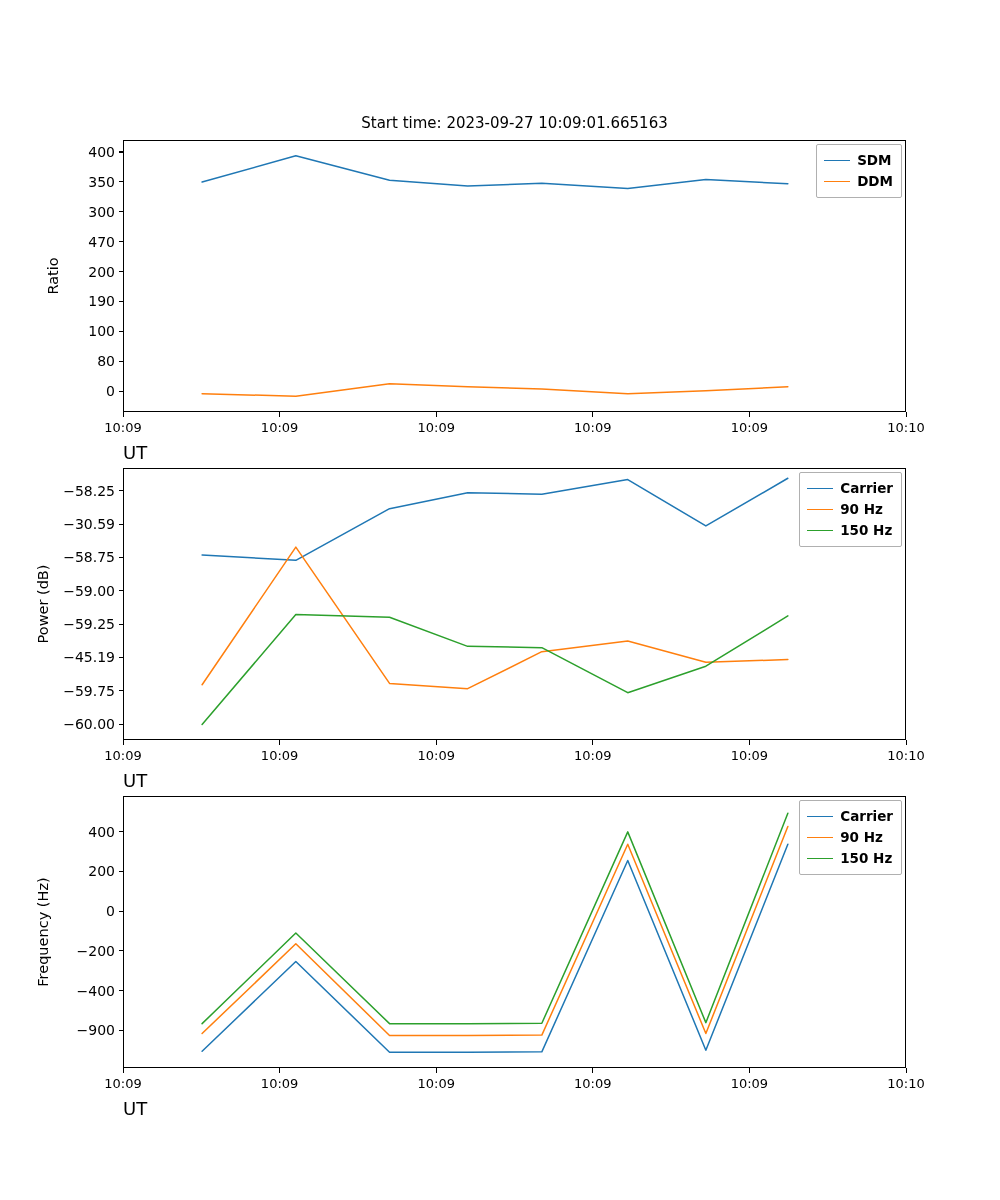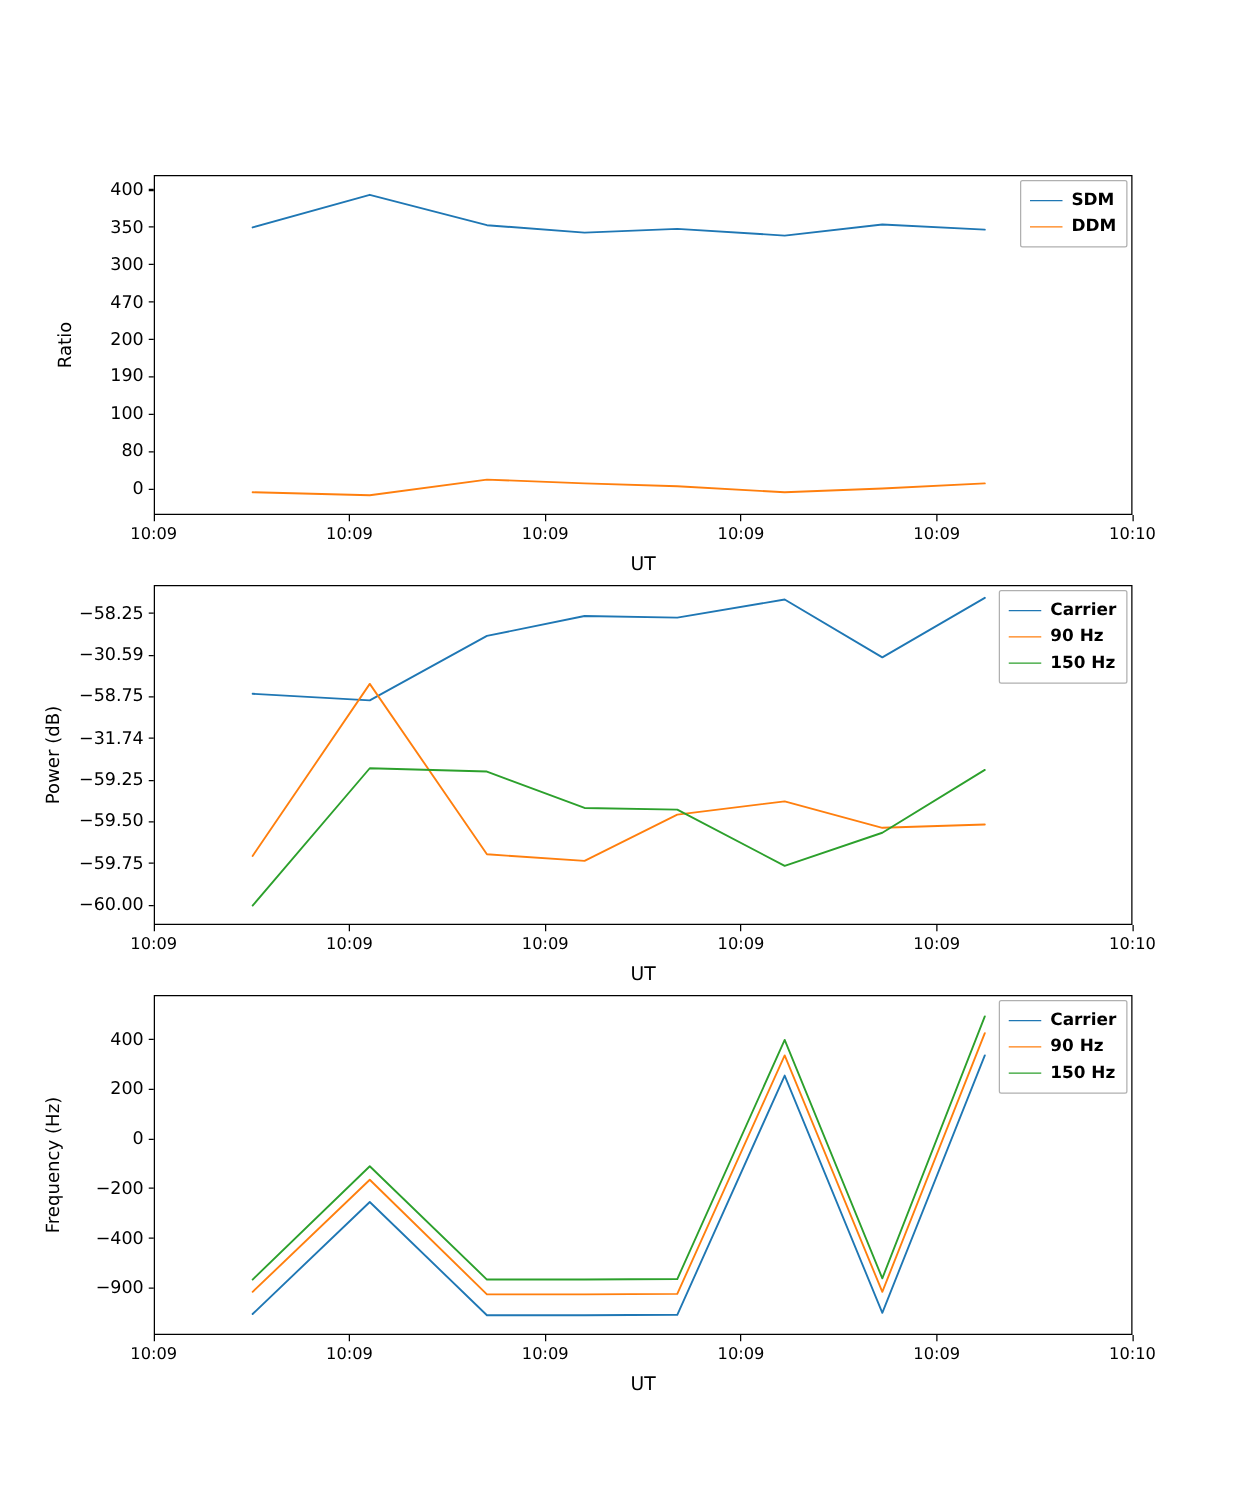--- a/index.html
+++ b/index.html
@@ -51,22 +51,21 @@
   }
   .ylabel {
     position: absolute;
     transform-origin: 0 0;
     transform: rotate(-90deg);
     font-size: 14.5px;
     white-space: nowrap;
   }
   .xlabel {
     position: absolute;
-    text-align: center;
-    font-size: 15px;
+    font-size: 18px;
   }
   .ytick {
     position: absolute;
     right: 0;
     text-align: right;
     font-size: 14px;
     white-space: nowrap;
     transform: translateY(-50%);
   }
   .ytick-mark {
@@ -113,20 +112,21 @@
   .legend-label {
     display: inline-block;
   }
 </style>
 </head>
 <body>
 
 <div class="figure">
 
   <div class="panel" id="panel0" style="left:123px; top:140px; width:783px; height:272px;">
+    <div class="plot-title">Start time: 2023-09-27 10:09:01.665163</div>
     <div class="axes">
       <svg class="lines" id="svg0" viewBox="0 0 783 272" preserveAspectRatio="none">
           <polyline points="78.30,41.25 172.26,14.95 266.22,39.45 344.52,45.43 418.90,42.44 505.04,47.82 583.34,38.86 665.55,43.04" fill="none" stroke="#1f77b4" stroke-width="1.5" stroke-linejoin="round" stroke-linecap="round" vector-effect="non-scaling-stroke"></polyline>
           <polyline points="78.30,254.66 172.26,257.05 266.22,244.50 344.52,247.49 418.90,249.88 505.04,254.66 583.34,251.67 665.55,247.49" fill="none" stroke="#ff7f0e" stroke-width="1.5" stroke-linejoin="round" stroke-linecap="round" vector-effect="non-scaling-stroke"></polyline>
         </svg>
     </div>
     <div class="legend" id="legend0" style="right:4px; top:4px;">
         <div class="legend-row">
           <span class="legend-swatch" style="border-top-color: rgb(31, 119, 180);"></span>
           <span class="legend-label">SDM</span>
@@ -189,25 +189,25 @@
         </div>
         <div class="legend-row">
           <span class="legend-swatch" style="border-top-color: rgb(44, 160, 44);"></span>
           <span class="legend-label">150 Hz</span>
         </div>
       </div>
   <div class="ytick" style="top: 256px; right: 791px;">−60.00</div>
       <div class="ytick-mark" style="top: 255.5px; left: -4.5px;"></div>
       <div class="ytick" style="top: 222.667px; right: 791px;">−59.75</div>
       <div class="ytick-mark" style="top: 222.167px; left: -4.5px;"></div>
-      <div class="ytick" style="top: 189.333px; right: 791px;">−59.50</div>
+      <div class="ytick" style="top: 189.333px; right: 791px;">−45.19</div>
       <div class="ytick-mark" style="top: 188.833px; left: -4.5px;"></div>
       <div class="ytick" style="top: 156px; right: 791px;">−59.25</div>
       <div class="ytick-mark" style="top: 155.5px; left: -4.5px;"></div>
-      <div class="ytick" style="top: 122.667px; right: 791px;">−31.74</div>
+      <div class="ytick" style="top: 122.667px; right: 791px;">−59.00</div>
       <div class="ytick-mark" style="top: 122.167px; left: -4.5px;"></div>
       <div class="ytick" style="top: 89.3333px; right: 791px;">−58.75</div>
       <div class="ytick-mark" style="top: 88.8333px; left: -4.5px;"></div>
       <div class="ytick" style="top: 56px; right: 791px;">−30.59</div>
       <div class="ytick-mark" style="top: 55.5px; left: -4.5px;"></div>
       <div class="ytick" style="top: 22.6667px; right: 791px;">−58.25</div>
       <div class="ytick-mark" style="top: 22.1667px; left: -4.5px;"></div>
       <div class="xtick" style="left: 0px; top: 280px;">10:09</div>
       <div class="xtick-mark" style="left: -0.5px; top: 272px;"></div>
       <div class="xtick" style="left: 156.6px; top: 280px;">10:09</div>

